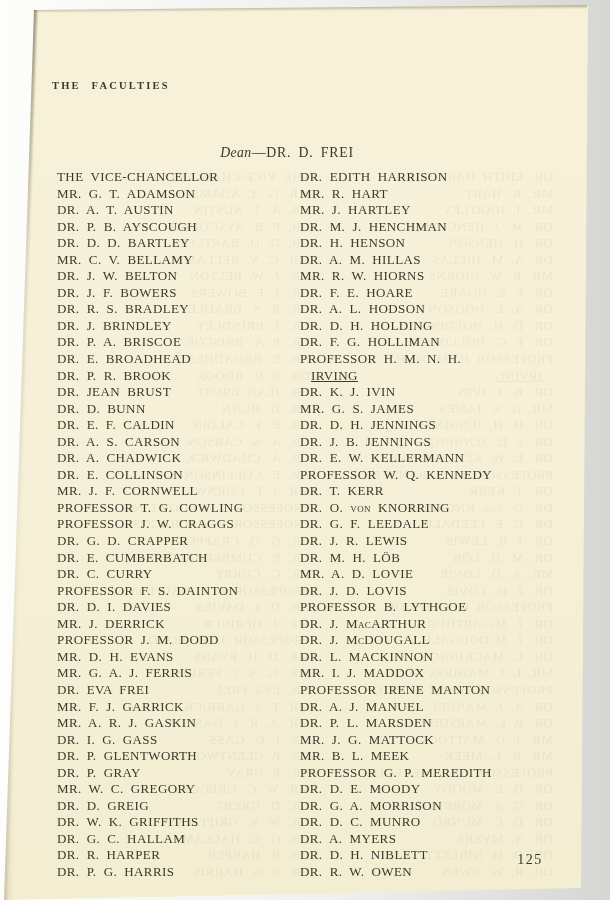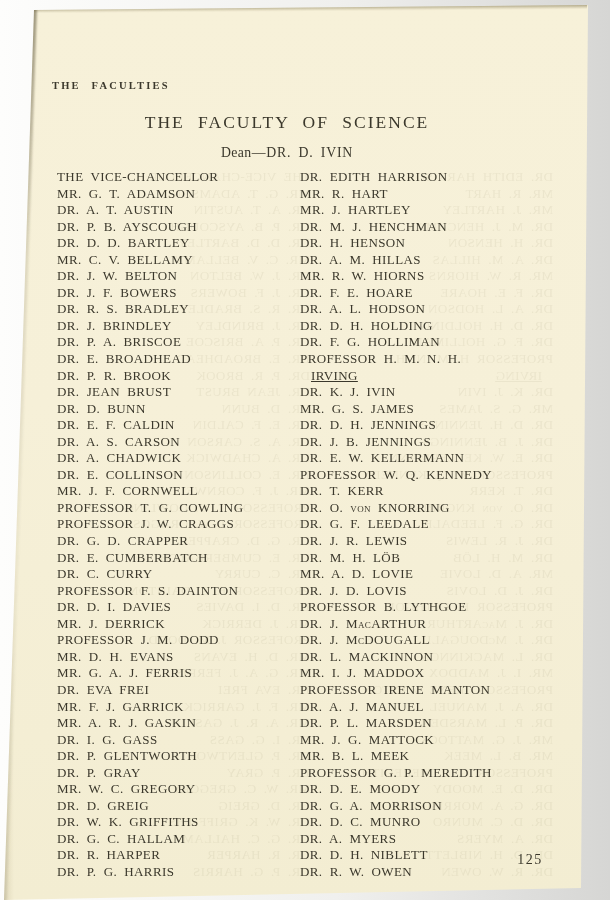--- a/index.html
+++ b/index.html
@@ -40,21 +40,21 @@
     font-size:10.5px;font-weight:700;letter-spacing:2.2px;word-spacing:6px;
   }
   .page-title{
     position:absolute;left:52px;top:112px;width:470px;text-align:center;
     font-size:17.5px;font-weight:400;letter-spacing:2px;word-spacing:7px;
   }
   .dean-line{
     position:absolute;left:52px;top:145px;width:470px;text-align:center;
     font-size:13.8px;letter-spacing:.8px;word-spacing:3px;
   }
-  .dean-line .dean-label{letter-spacing:.4px;}
+  .dean-line .dean-label{font-style:italic;letter-spacing:.4px;}
   .name-col{position:absolute;top:169px;font-size:13px;line-height:16.55px;
     letter-spacing:.4px;word-spacing:3.5px;font-variant:small-caps;white-space:nowrap;}
   .col-left{left:57px;width:242px;}
   .col-right{left:300px;width:250px;}
   .name-line.indent{padding-left:11px;text-decoration:underline;}
   .page-number{
     position:absolute;left:505px;top:852px;width:50px;text-align:center;
     font-size:14px;letter-spacing:1.5px;font-variant-numeric:oldstyle-nums;
   }
   
@@ -158,23 +158,22 @@
           <div class="name-line">DR. D. GREIG</div>
           <div class="name-line">DR. W. K. GRIFFITHS</div>
           <div class="name-line">DR. G. C. HALLAM</div>
           <div class="name-line">DR. R. HARPER</div>
           <div class="name-line">DR. P. G. HARRIS</div>
         </div>
     </div>
 
     <div class="running-head">THE FACULTIES</div>
 
-    <div class="page-title">THE FACULTY OF SCIENCE</div>
-
-    <div class="dean-line"><span class="dean-label">Dean</span><span>—DR. D. IVIN</span></div>
+
+    <div class="dean-line"><span class="dean-label">Dean</span><span>—DR. D. FREI</span></div>
 
     <div class="name-col col-left" id="col-left">
         <div class="name-line">THE VICE-CHANCELLOR</div>
         <div class="name-line">MR. G. T. ADAMSON</div>
         <div class="name-line">DR. A. T. AUSTIN</div>
         <div class="name-line">DR. P. B. AYSCOUGH</div>
         <div class="name-line">DR. D. D. BARTLEY</div>
         <div class="name-line">MR. C. V. BELLAMY</div>
         <div class="name-line">DR. J. W. BELTON</div>
         <div class="name-line">DR. J. F. BOWERS</div>

